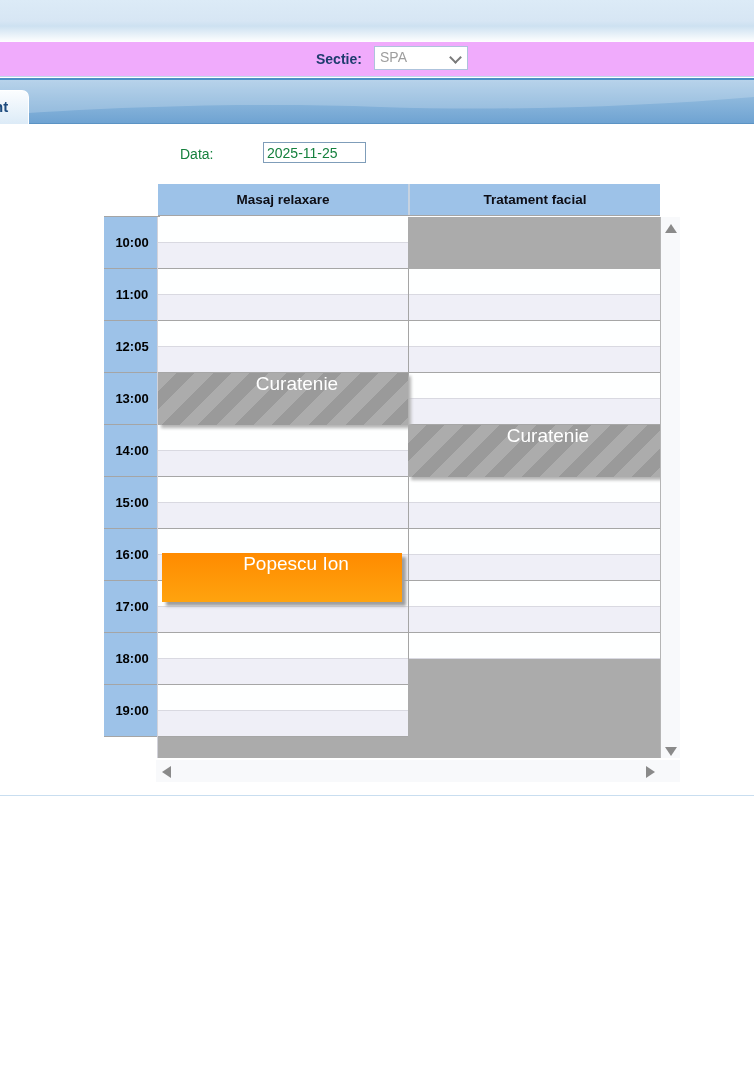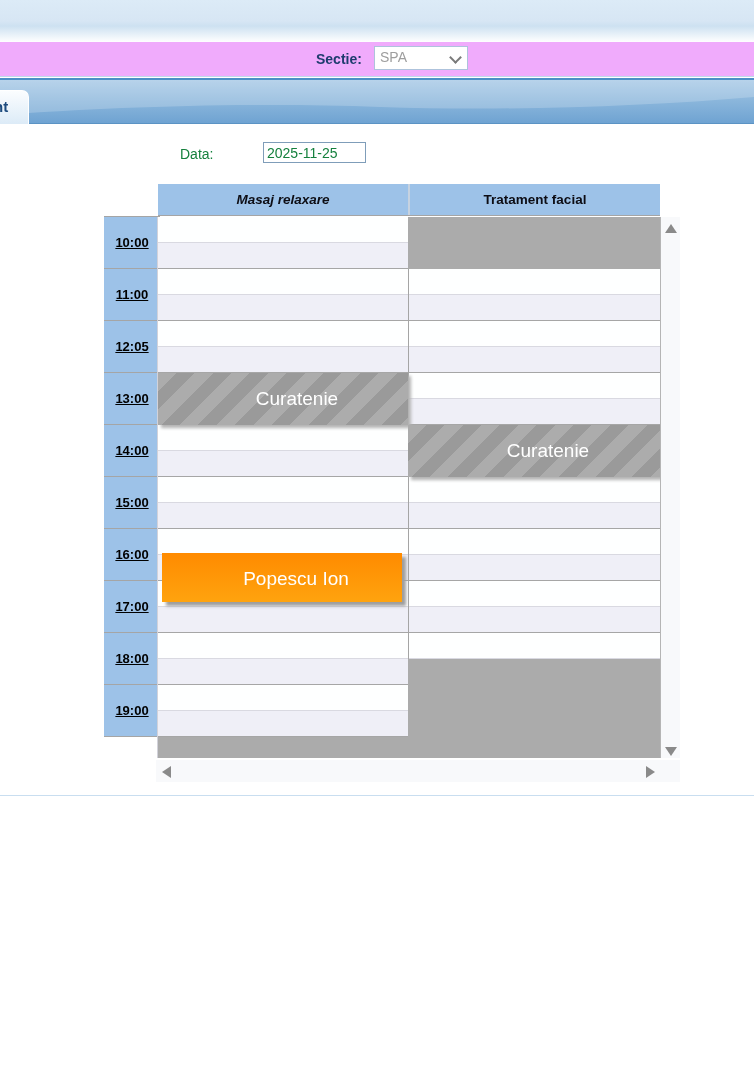--- a/index.html
+++ b/index.html
@@ -41,38 +41,38 @@
     border:1px solid #7f9db9; font-size:14px; font-family:"Liberation Sans",sans-serif;
     color:#15803d; padding:1px 3px; outline:none; }
 
   
   .sched-header { position:absolute; left:158px; top:184px; width:502px; height:31px;
     border-bottom:1px solid #a5a5a5; display:flex; }
   .col-header { background:var(--header-blue); font-size:13.5px; font-weight:bold; color:#0d0d14;
     text-align:center; line-height:31px; box-sizing:border-box; }
   .col-header + .col-header { border-left:2px solid #c6d2e0; }
 
-  .time-col { position:absolute; left:104px; top:216px; width:56px; border-top:1px solid #a5a5a5;text-decoration:underline; }
+  .time-col { position:absolute; left:104px; top:216px; width:56px; border-top:1px solid #a5a5a5; }
   .time-cell { height:51px; border-bottom:1px solid #a5a5a5; background:var(--header-blue);
     font-size:13px; font-weight:bold; color:#000; text-align:center; line-height:51px; }
 
   .grid-body { position:absolute; left:158px; top:217px; width:502px; height:541px; overflow:hidden; }
   .rows-layer { position:absolute; left:0; top:0; width:502px; height:520px;
     background:repeating-linear-gradient(to bottom,
       #feffff 0px, #feffff 25px,
       #d9d9e1 25px, #d9d9e1 26px,
       var(--row-alt) 26px, var(--row-alt) 51px,
       #a6a6a6 51px, #a6a6a6 52px); }
   .col-sep { position:absolute; left:250px; top:0; width:1px; height:541px; background:#a5a5a5; z-index:1; }
   .body-left-line { position:absolute; left:157px; top:217px; width:1px; height:541px; background:#d2d2da; }
   .body-right-line { position:absolute; left:660px; top:217px; width:1px; height:541px; background:#b5b5b5; }
 
   .unavail { position:absolute; background:var(--gray); z-index:2; }
   .evt { position:absolute; z-index:3; color:var(--event-text); font-size:19px; text-align:center; }
-  .evt span { display:block; margin-top:15px;padding-left:28px; }
+  .evt span { display:block; margin-top:0;padding-left:28px; }
   .evt.blocked { background:repeating-linear-gradient(135deg,
       var(--stripe-light) 0px, var(--stripe-light) 13px,
       var(--stripe-dark) 13px, var(--stripe-dark) 26px);
     box-shadow:3px 3px 3px #b4b4b4; }
   .evt.appointment { background:linear-gradient(to bottom,#ff8b00,#ffa30e);
     box-shadow:4px 4px 3px #9e9e9e; }
 
   
   .vstrip { position:absolute; left:661px; top:217px; width:19px; height:541px; background:#f8f9fb; }
   .hstrip { position:absolute; left:156px; top:760px; width:524px; height:22px; background:#f8f9fb; }
@@ -103,21 +103,21 @@
   </svg>
   <div class="tab">
     <span>nt</span>
   </div>
 </div>
 
 <span class="date-label">Data:</span>
 <input class="date-input" type="text" value="2025-11-25" style="">
 
 <div class="sched-header" id="sched-header">
-    <div class="col-header" style="width: 250px; font-style: italic;">Masaj relaxare</div>
+    <div class="col-header" style="width: 250px;">Masaj relaxare</div>
     <div class="col-header" style="width: 252px;">Tratament facial</div>
   </div>
 <div class="time-col" id="time-col">
     <div class="time-cell">10:00</div>
     <div class="time-cell">11:00</div>
     <div class="time-cell">12:05</div>
     <div class="time-cell">13:00</div>
     <div class="time-cell">14:00</div>
     <div class="time-cell">15:00</div>
     <div class="time-cell">16:00</div>

